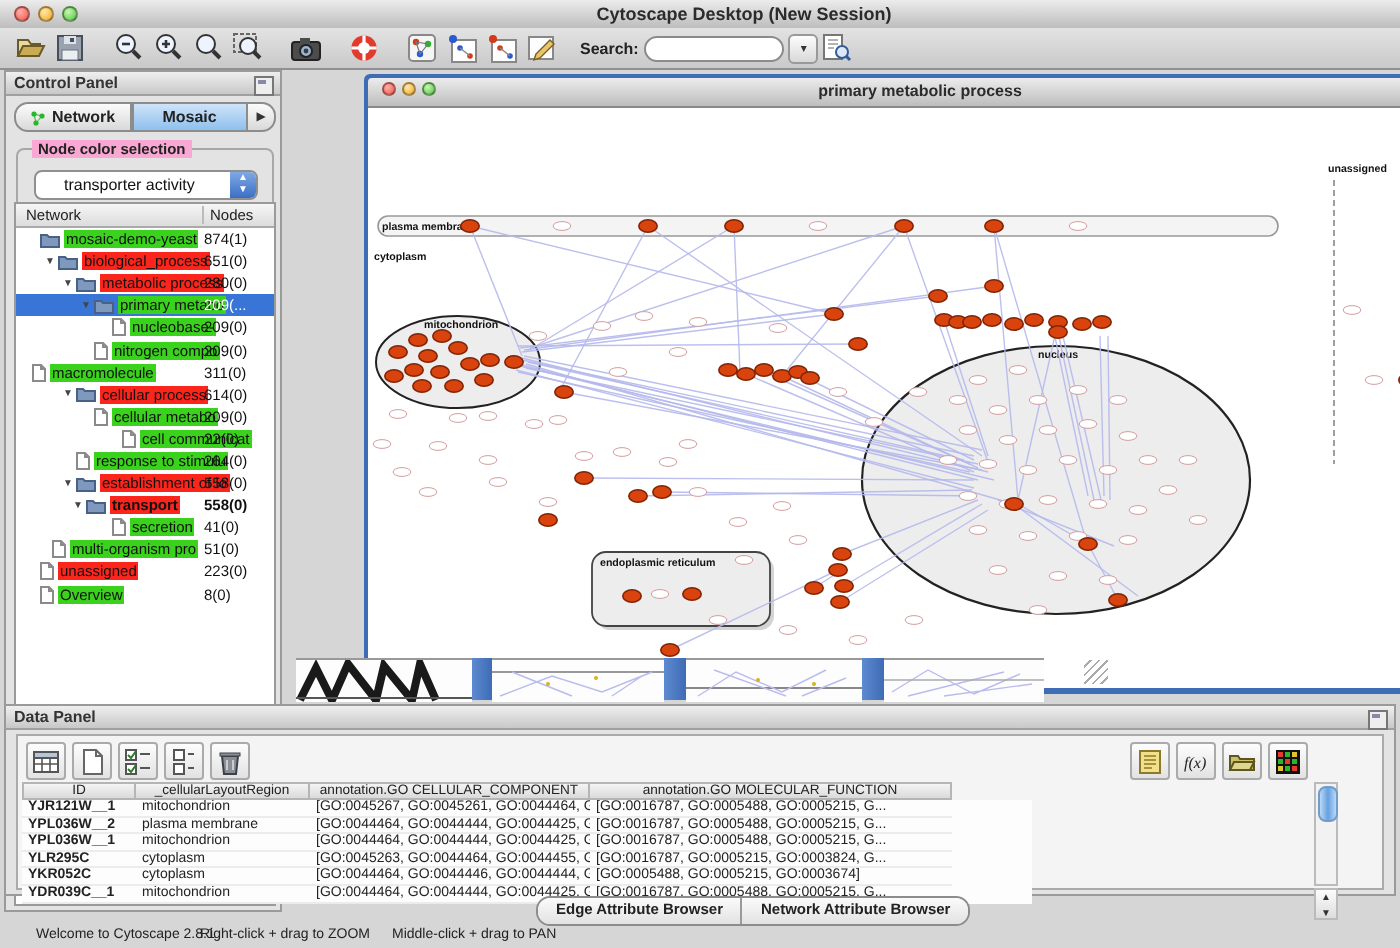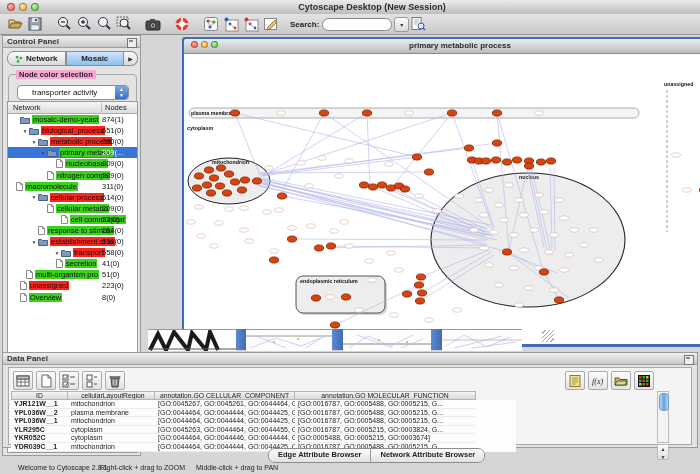--- a/index.html
+++ b/index.html
@@ -382,21 +382,21 @@
           <div class="trow" style="padding-left: 22px;">
             <span class="arr">▼</span>
             <span style="display: inline-flex;">
               <svg width="10" height="8" viewBox="0 0 10 8">
                 <path d="M.5 7.5v-6h3l1 1h5v5z" fill="#7e99bd" stroke="#4a6186"></path>
               </svg>
             </span>
             <span class="chip red">establishment of lo</span>
             <span class="tcount">558(0)</span>
           </div>
-          <div class="trow" style="padding-left: 45px;">
+          <div class="trow" style="padding-left: 27px; font-weight: bold;">
             <span class="arr">▼</span>
             <span style="display: inline-flex;">
               <svg width="10" height="8" viewBox="0 0 10 8">
                 <path d="M.5 7.5v-6h3l1 1h5v5z" fill="#7e99bd" stroke="#4a6186"></path>
               </svg>
             </span>
             <span class="chip red">transport</span>
             <span class="tcount">558(0)</span>
           </div>
           <div class="trow" style="padding-left: 40px;">

